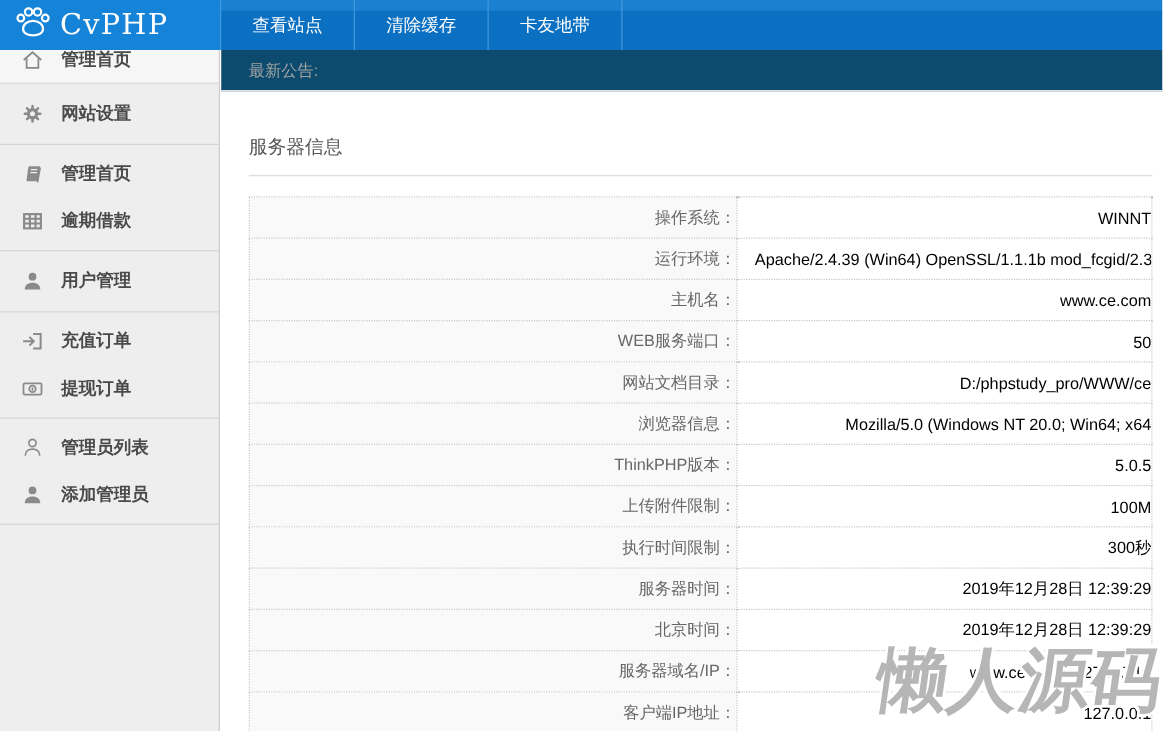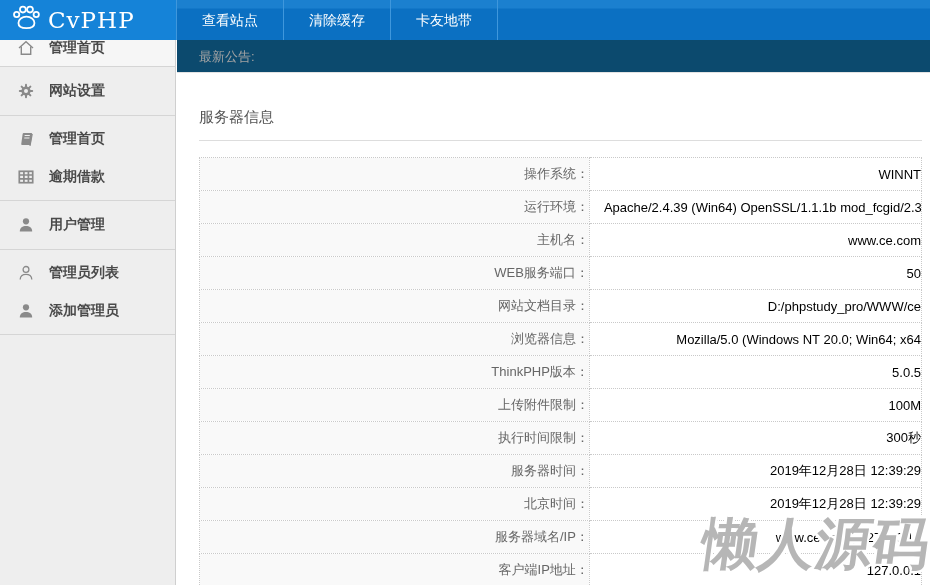--- a/index.html
+++ b/index.html
@@ -141,20 +141,42 @@
               <circle cx="9" cy="5.3" r="3.1"></circle>
               <path d="M2.8 15.5 c0-3.8 2.8-5.4 6.2-5.4 s6.2 1.6 6.2 5.4 z"></path>
             </svg>
           </span>
     <span class="side-label">用户管理</span>
   </div>
 </div>
       <div class="side-group">
   <div class="side-item">
     <span class="side-icon">
+            <svg width="18" height="18" viewBox="0 0 18 18" fill="none" stroke="#8a8a8a" stroke-width="1.6">
+              <path d="M1.5 9 H9.5 M6.5 5.5 L10 9 L6.5 12.5"></path>
+              <path d="M9.5 3.2 H15.5 V14.8 H9.5"></path>
+            </svg>
+          </span>
+    <span class="side-label">充值订单</span>
+  </div>
+
+  <div class="side-item">
+    <span class="side-icon">
+            <svg width="18" height="18" viewBox="0 0 18 18" fill="none" stroke="#8a8a8a" stroke-width="1.4">
+              <rect x="1.8" y="4.6" width="14.4" height="9" rx="1"></rect>
+              <circle cx="9" cy="9.1" r="2.6"></circle>
+              <path d="M9 7.9 V10.4"></path>
+            </svg>
+          </span>
+    <span class="side-label">提现订单</span>
+  </div>
+</div>
+      <div class="side-group">
+  <div class="side-item">
+    <span class="side-icon">
             <svg width="18" height="18" viewBox="0 0 18 18" fill="none" stroke="#8a8a8a" stroke-width="1.3">
               <circle cx="9" cy="5.4" r="2.9"></circle>
               <path d="M3.2 15.5 c0-3.6 2.6-5.2 5.8-5.2 s5.8 1.6 5.8 5.2"></path>
             </svg>
           </span>
     <span class="side-label">管理员列表</span>
   </div>
 
   <div class="side-item">
     <span class="side-icon">

